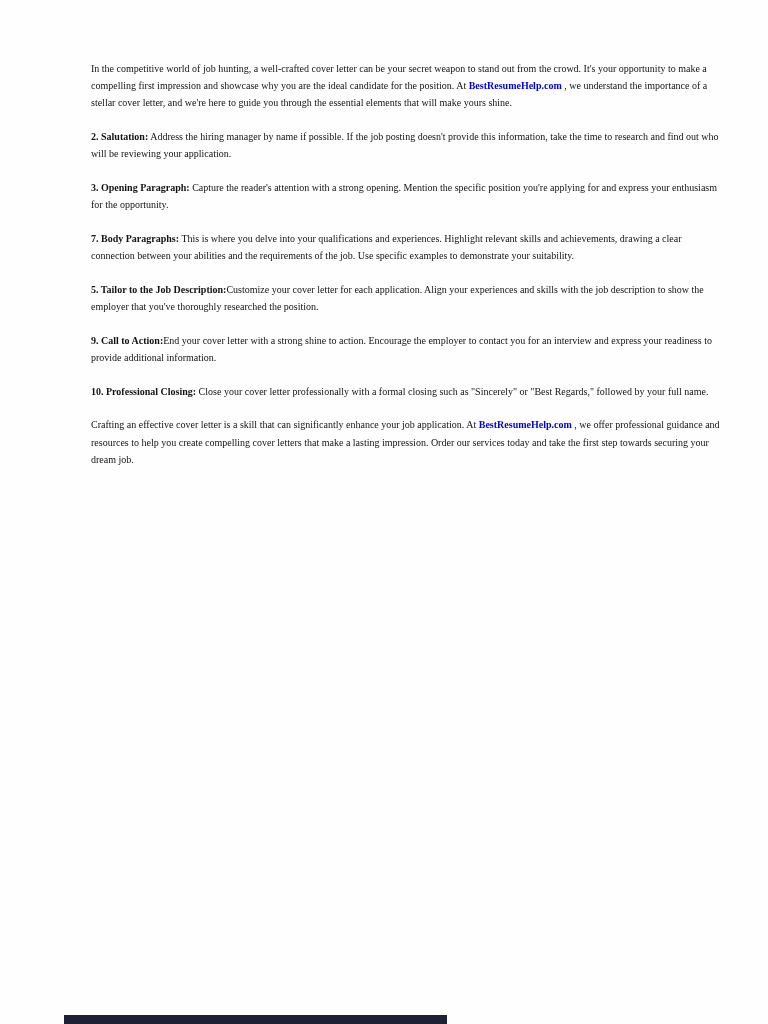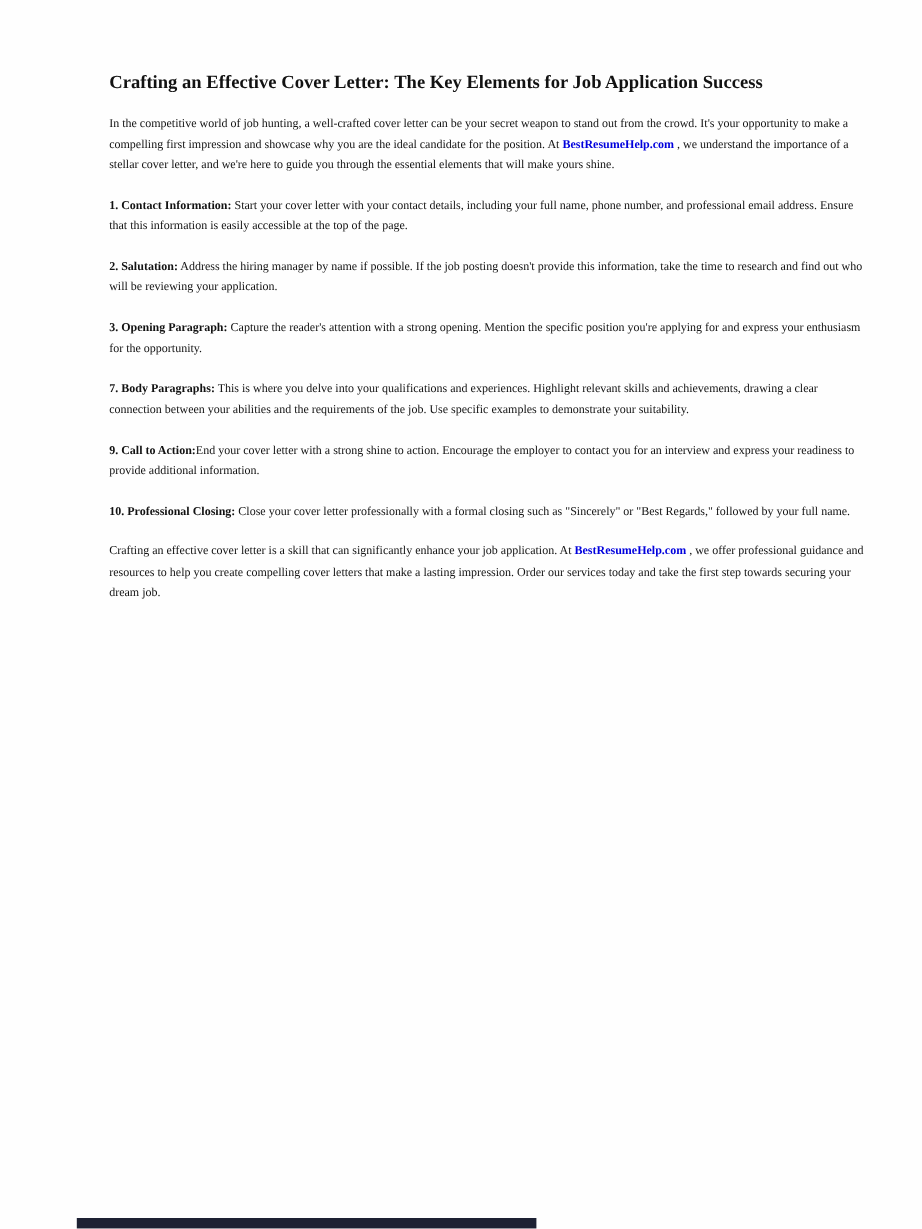--- a/index.html
+++ b/index.html
@@ -51,32 +51,31 @@
     height: 9px;
     background: #1d2133;
   }
 </style>
 </head>
 <body>
 
 <div class="page">
   <div class="content">
 
-    <h1 class="doc-title">Crafting an Effective Cover Letter: The Key Elements for Job Application Success</h1>
 
     <p class="para"><span>In the competitive world of job hunting, a well-crafted cover letter can be your secret weapon to stand out from the crowd. It's your opportunity to make a compelling first impression and showcase why you are the ideal candidate for the position. At </span><a class="brand-link">BestResumeHelp.com</a><span> , we understand the importance of a stellar cover letter, and we're here to guide you through the essential elements that will make yours shine.</span></p>
 
-    <p class="para"><b>1. Contact Information:</b><span> Start your cover letter with your contact details, including your full name, phone number, and professional email address. Ensure that this information is easily accessible at the top of the page.</span></p>
 
     <p class="para"><b>2. Salutation:</b><span> Address the hiring manager by name if possible. If the job posting doesn't provide this information, take the time to research and find out who will be reviewing your application.</span></p>
 
     <p class="para"><b>3. Opening Paragraph:</b><span> Capture the reader's attention with a strong opening. Mention the specific position you're applying for and express your enthusiasm for the opportunity.</span></p>
 
     <p class="para"><b>7. Body Paragraphs:</b><span> This is where you delve into your qualifications and experiences. Highlight relevant skills and achievements, drawing a clear connection between your abilities and the requirements of the job. Use specific examples to demonstrate your suitability.</span></p>
 
+    <p class="para"><b>5. Tailor to the Job Description:</b><span>Customize your cover letter for each application. Align your experiences and skills with the job description to show the employer that you've thoroughly researched the position.</span></p>
 
 
 
 
     <p class="para"><b>9. Call to Action:</b><span>End your cover letter with a strong shine to action. Encourage the employer to contact you for an interview and express your readiness to provide additional information.</span></p>
 
     <p class="para"><b>10. Professional Closing:</b><span> Close your cover letter professionally with a formal closing such as "Sincerely" or "Best Regards," followed by your full name.</span></p>
 
     <p class="para"><span>Crafting an effective cover letter is a skill that can significantly enhance your job application. At </span><a class="brand-link">BestResumeHelp.com</a><span> , we offer professional guidance and resources to help you create compelling cover letters that make a lasting impression. Order our services today and take the first step towards securing your dream job.</span></p>
 

